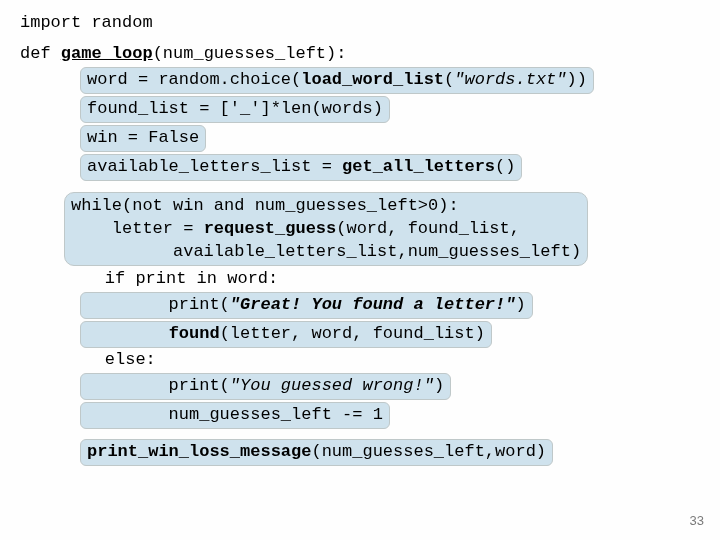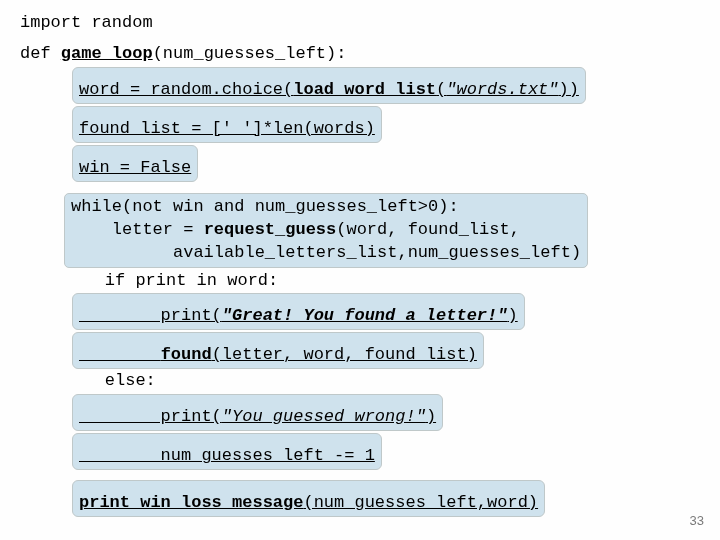--- a/index.html
+++ b/index.html
@@ -19,29 +19,28 @@
     padding: 12px 20px 0 20px;
   }
   .line {
     white-space: pre;
   }
   .hl {
     display: inline-block;
     background: #cfe2ed;
     border: 1px solid #bfc8c9;
     border-radius: 6px;
-    padding: 11px 6px 1px 6px;
-    margin: 1px 8px;
+    padding: 1px 6px 1px 6px;
+    margin: 1px 16px;
     white-space: pre;
-    text-decoration: underline;
   }
   .hl-block {
     background: #cfe2ed;
     border: 1px solid #bfc8c9;
-    border-radius: 5px;
+    border-radius: 10px;
     padding: 2px 6px;
     margin: 2px 0;
     white-space: pre;
     display: inline-block;
   }
   .indent1 { padding-left: 44px; }
   .spacer { height: 8px; }
   .bold { font-weight: bold; }
   .ital { font-style: italic; }
   .pageno {
@@ -66,20 +65,23 @@
   <div class="line"><span>def </span><span class="bold" style="text-decoration:underline">game_loop</span><span>(num_guesses_left):</span></div>
 
   <div class="indent1">
     <span class="hl"><span>word = random.choice(</span><span class="bold">load_word_list</span><span>(</span><span class="ital">"words.txt"</span><span>))</span></span>
   </div>
   <div class="indent1">
     <span class="hl">found_list = ['_']*len(words)</span>
   </div>
   <div class="indent1">
     <span class="hl">win = False</span>
+  </div>
+  <div class="indent1">
+    <span class="hl"><span>available_letters_list = </span><span class="bold">get_all_letters</span><span>()</span></span>
   </div>
 
   <div class="spacer"></div>
 
   <div class="indent1">
     <div class="hl-block"><span>while(not win and num_guesses_left&gt;0):</span>
 <span>    letter = </span><span class="bold">request_guess</span><span>(word, found_list,</span>
 <span>          available_letters_list,num_guesses_left)</span></div>
   </div>
 

